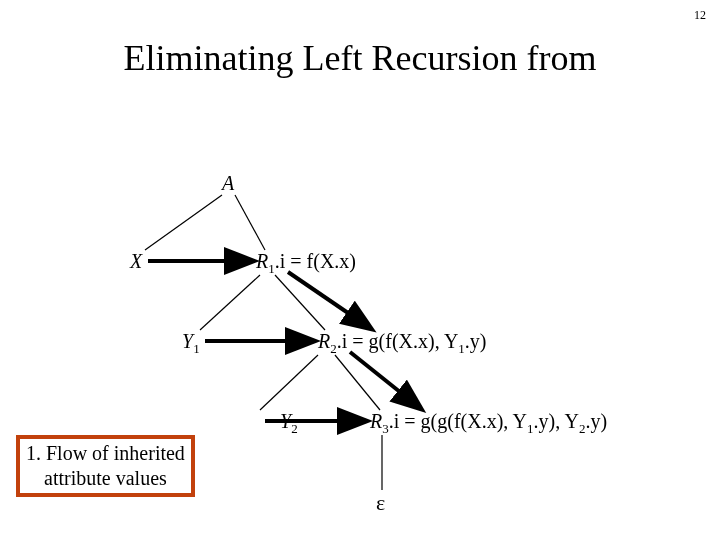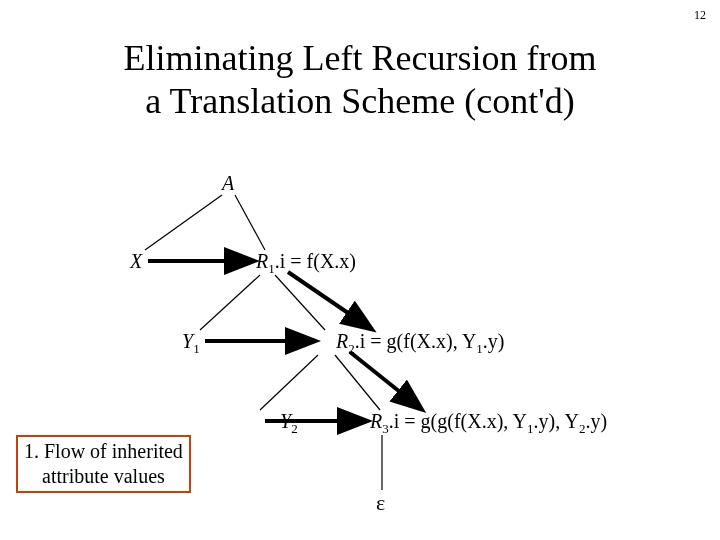--- a/index.html
+++ b/index.html
@@ -40,21 +40,21 @@
   }
   .upright {
     font-style: normal;
   }
   .eps {
     font-style: normal;
     font-size: 22px;
   }
   .caption-box {
     position: absolute;
-    border: 2px solid #c2410c;
+    border: 4px solid #c2410c;
     padding: 2px 6px;
     font-size: 20px;
     text-align: center;
     line-height: 1.25;
     font-style: normal;
   }
   svg.overlay {
     position: absolute;
     top: 0;
     left: 0;
@@ -67,36 +67,35 @@
     stroke-width: 1.2;
   }
 </style>
 </head>
 <body>
 
 <div class="page-number">12</div>
 
 <div class="title">
   <span>Eliminating Left Recursion from</span><br>
-  <span>a Translation Scheme (cont'd)</span>
 </div>
 
 <div class="node" style="left:222px; top:172px;">A</div>
 
 <div class="node" style="left:130px; top:250px;">X</div>
 
 <div class="node" style="left:256px; top:250px;text-align:right;">
   <span>R</span><span class="sub">1</span><span class="upright">.i = f(X.x)</span>
 </div>
 
 <div class="node" style="left:182px; top:330px;">
   <span>Y</span><span class="sub">1</span>
 </div>
 
-<div class="node" style="left:336px; top:330px;">
+<div class="node" style="left:318px; top:330px;">
   <span>R</span><span class="sub">2</span><span class="upright">.i = g(f(X.x), Y</span><span class="sub">1</span><span class="upright">.y)</span>
 </div>
 
 <div class="node" style="left:248px; top:410px;margin-left:32px;">
   <span>Y</span><span class="sub">2</span>
 </div>
 
 <div class="node" style="left:370px; top:410px;">
   <span>R</span><span class="sub">3</span><span class="upright">.i = g(g(f(X.x), Y</span><span class="sub">1</span><span class="upright">.y), Y</span><span class="sub">2</span><span class="upright">.y)</span>
 </div>

